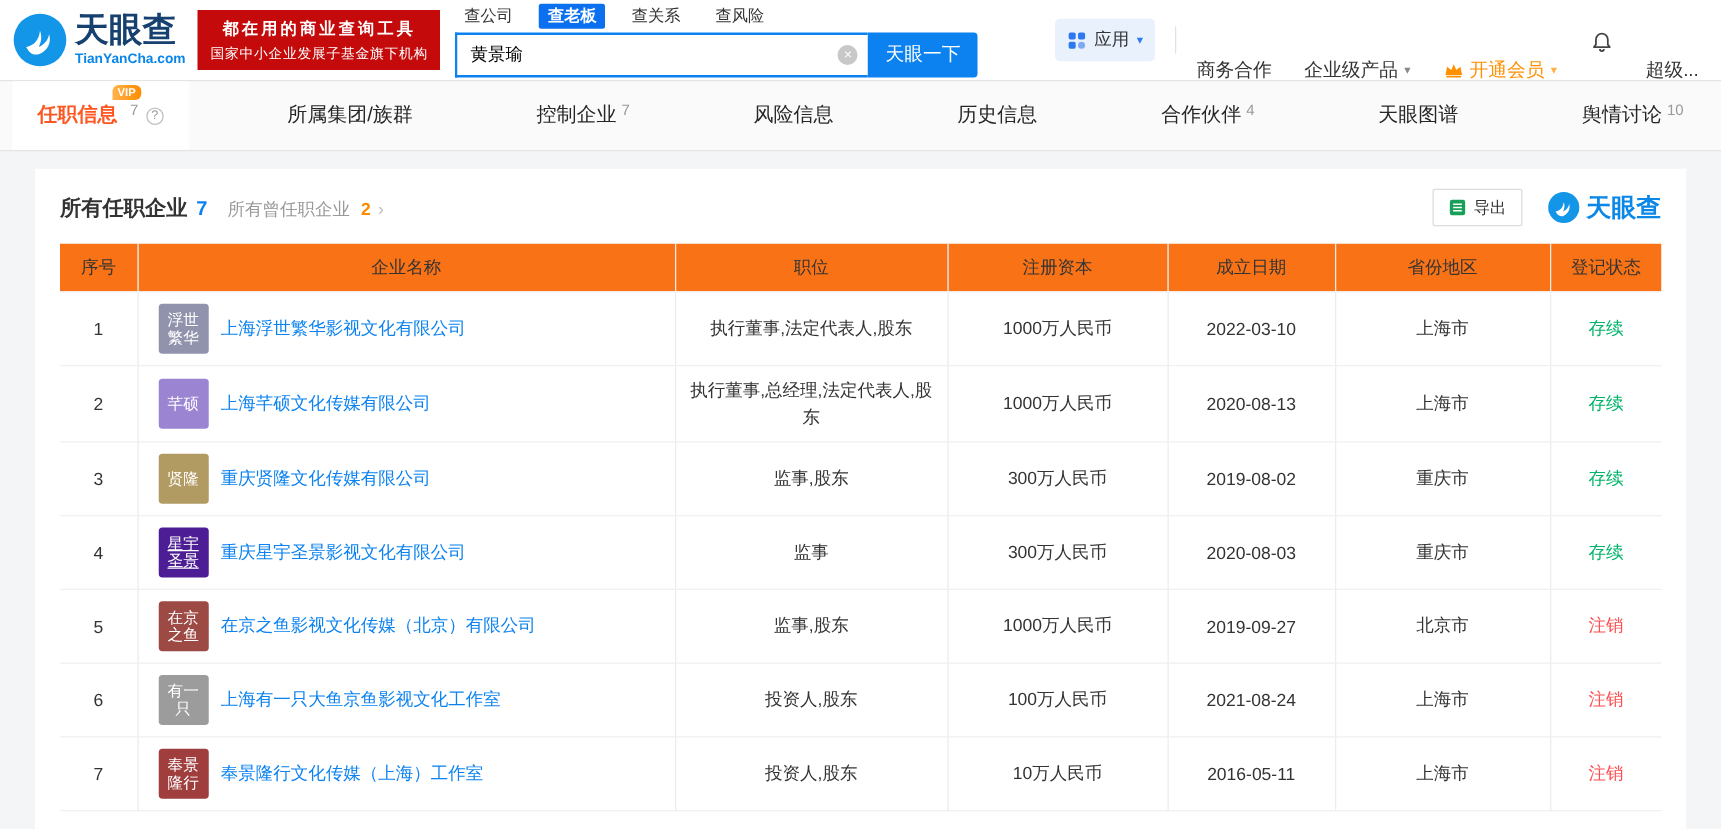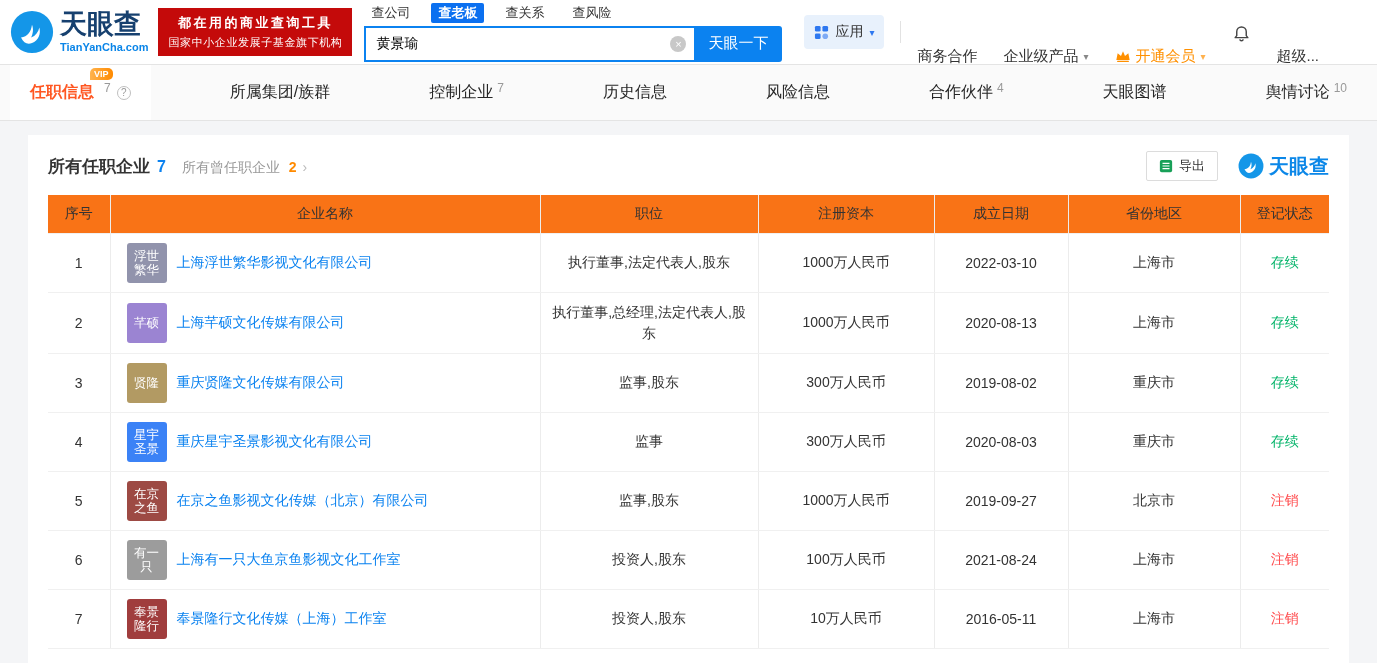--- a/index.html
+++ b/index.html
@@ -21,21 +21,21 @@
   .slogan-l2 { font-size: 11px; letter-spacing: 0.6px; margin-top: 3px; }
   .search-area { margin-left: 12px; flex-shrink: 0; }
   .search-tabs { display: flex; gap: 14px; align-items: center; height: 20px; margin-bottom: 3px; }
   .search-tab { font-size: 13px; color: #333; cursor: pointer; padding: 1px 7px; border-radius: 2px; }
   .search-tab.active { background: #0b70f0; color: #fff; font-weight: bold; }
   .search-row { display: flex; }
   .search-input-wrap { position: relative; width: 330px; height: 36px; border: 2px solid #0b82f0; border-right: none; background: #fff; }
   .search-input-wrap input { width: 100%; height: 100%; border: none; outline: none; padding: 0 28px 0 10px; font-size: 14px; font-family: inherit; }
   .clear-icon { position: absolute; right: 8px; top: 50%; transform: translateY(-50%); width: 16px; height: 16px; border-radius: 50%; background: #c8c8c8; color: #fff; font-size: 11px; line-height: 16px; text-align: center; cursor: pointer; }
   .search-btn { width: 88px; height: 36px; background: #0b82f0; color: #fff; border: none; font-size: 15px; cursor: pointer; border-radius: 0 3px 3px 0; font-family: inherit; }
-  .apps-btn { margin-left: 22px; display: flex; align-items: center; gap: 6px; background: #e8f1fc; border-radius: 4px; height: 34px; padding: 0 10px; cursor: pointer; flex-shrink: 0; }
+  .apps-btn { margin-left: 62px; display: flex; align-items: center; gap: 6px; background: #e8f1fc; border-radius: 4px; height: 34px; padding: 0 10px; cursor: pointer; flex-shrink: 0; }
   .apps-label { font-size: 14px; color: #333; }
   .caret-blue { color: #2e78f0; font-size: 10px; }
   .vsep { width: 1px; height: 22px; background: #e2e2e2; margin: 0 16px; flex-shrink: 0; }
   .topnav { display: flex; align-items: center; gap: 26px; flex-shrink: 0; }
   .nav-item { font-size: 15px; color: #333; cursor: pointer; display: flex; align-items: center; gap: 5px; margin-top: 48px; }
   .nav-vip { color: #ff9000; }
   .caret-gray { color: #888; font-size: 10px; }
   .bell-btn { cursor: pointer; display: flex; align-items: center; }
   
   .tabbar { height: 57px; background: #fafafa; border-top: 1px solid #e4e4e4; border-bottom: 1px solid #e4e4e4; display: flex; align-items: stretch; justify-content: space-between; padding: 0 10px; }
@@ -151,24 +151,24 @@
       <span class="help-icon">?</span>
     </div>
     <div class="tab">
       <span class="tab-label">所属集团/族群</span>
     </div>
     <div class="tab">
       <span class="tab-label">控制企业</span>
       <span class="tab-count">7</span>
     </div>
     <div class="tab">
+      <span class="tab-label">风险信息</span>
+    </div>
+    <div class="tab">
       <span class="tab-label">历史信息</span>
-    </div>
-    <div class="tab">
-      <span class="tab-label">风险信息</span>
     </div>
     <div class="tab">
       <span class="tab-label">合作伙伴</span>
       <span class="tab-count">4</span>
     </div>
     <div class="tab">
       <span class="tab-label">天眼图谱</span>
     </div>
     <div class="tab">
       <span class="tab-label">舆情讨论</span>
@@ -263,21 +263,21 @@
             <td class="c-pos">监事,股东</td>
             <td class="c-cap">300万人民币</td>
             <td class="c-date">2019-08-02</td>
             <td class="c-region">重庆市</td>
             <td class="c-status" style="color: rgb(0, 179, 104);">存续</td>
           </tr>
           <tr>
             <td class="c-no">4</td>
             <td class="c-name">
               <div class="namewrap">
-                <span class="coicon" style="background: #3b82f6;">
+                <span class="coicon" style="background: #4c1d95; text-decoration: underline;">
                   <span>星宇圣景</span>
                 </span>
                 <a class="colink">重庆星宇圣景影视文化有限公司</a>
               </div>
             </td>
             <td class="c-pos">监事</td>
             <td class="c-cap">300万人民币</td>
             <td class="c-date">2020-08-03</td>
             <td class="c-region">重庆市</td>
             <td class="c-status" style="color: rgb(0, 179, 104);">存续</td>

